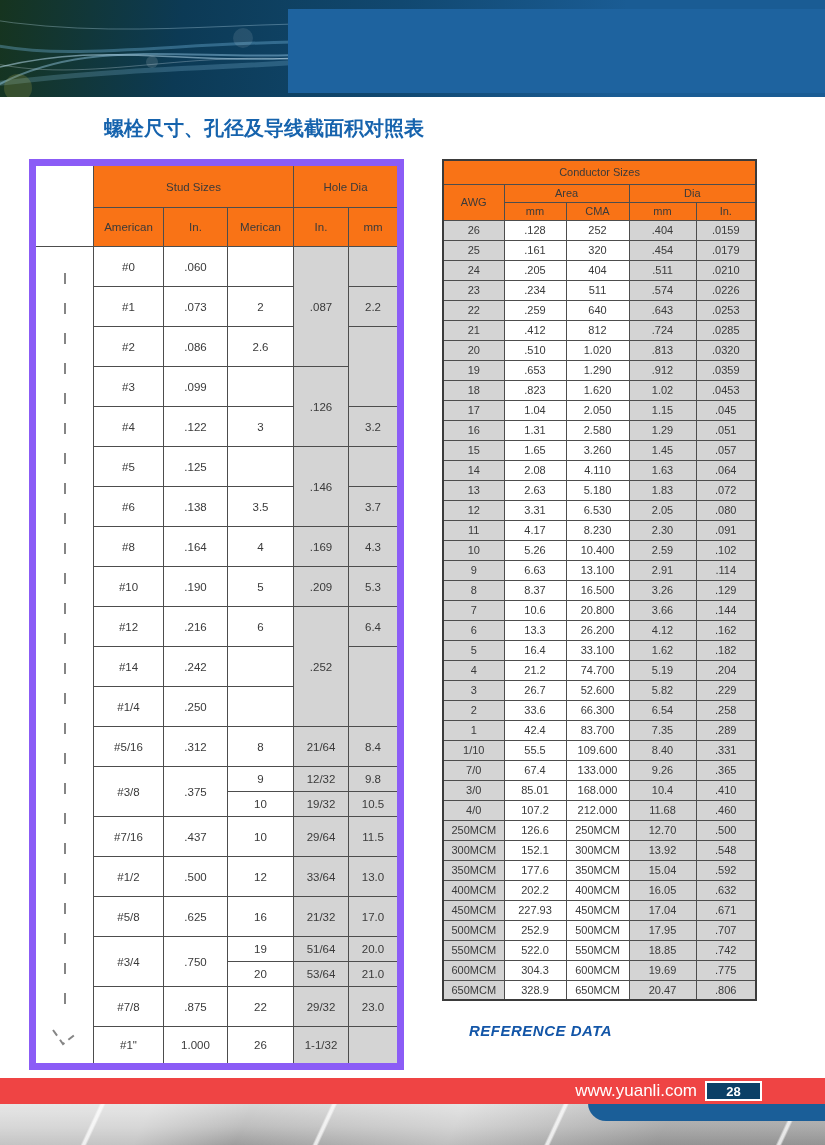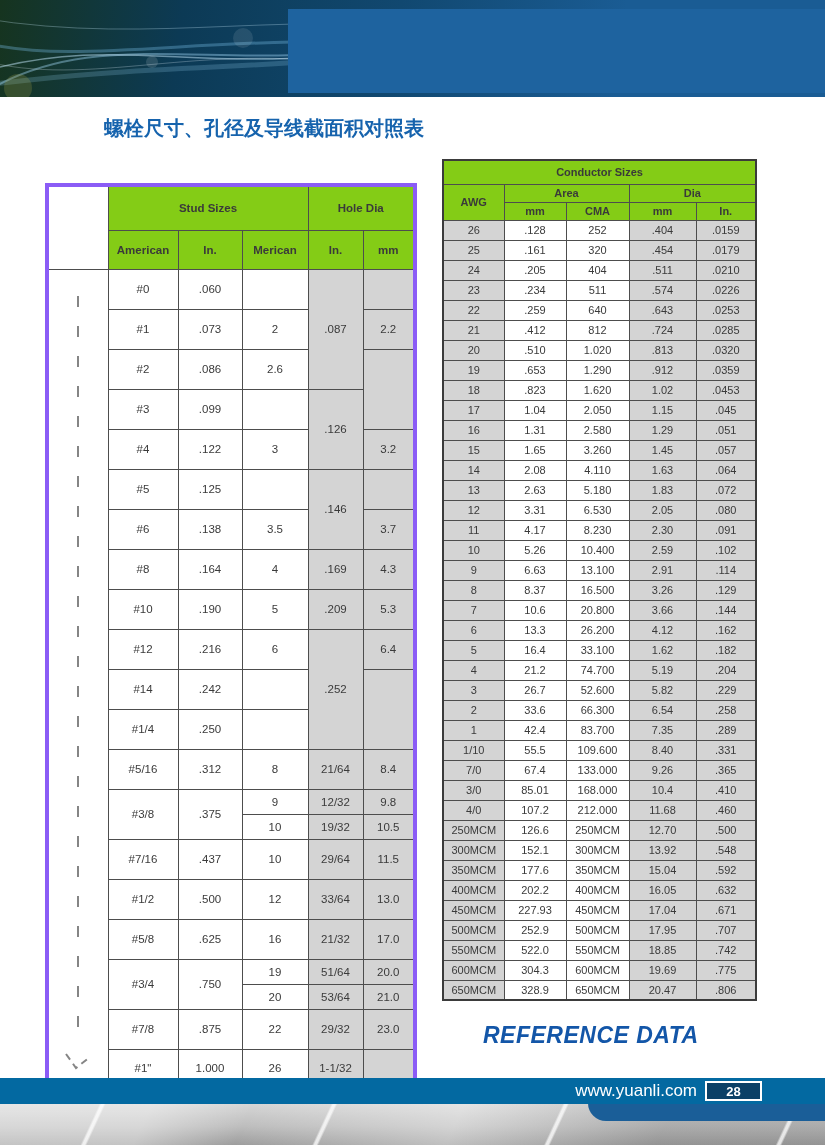--- a/index.html
+++ b/index.html
@@ -16,54 +16,54 @@
 
   
   .sec-title{position:absolute;margin:0;color:#1663ad;font-size:20px;font-weight:bold;}
   .sec-title.l{left:68px;top:115px;padding-left:36px;}
   .sec-title.r{left:497px;top:115px;}
 
   
   table{border-collapse:collapse;table-layout:fixed;position:absolute;background:#fff;}
   td,th{border:1px solid #4d4d4d;text-align:center;vertical-align:middle;
         color:#3a3a3a;font-weight:normal;padding:0;overflow:hidden;}
-  .hd{background:#84cc16;font-weight:bold;}
+  .hd{background:#f97316;}
   .gray{background:#d4d4d4;}
 
-  #stud-table{left:45px;top:159px;width:368px;border:4px solid #8b5cf6;margin-top:24px;}
+  #stud-table{left:29px;top:159px;width:368px;border:7px solid #8b5cf6;}
   #stud-table td,#stud-table th{font-size:11.5px;}
   #stud-table thead tr.gh{height:45px;}
   #stud-table thead tr.sh{height:39px;}
   #stud-table tbody tr{height:40px;}
   #stud-table tbody tr.sub{height:25px;}
   #stud-table td.corner{background:#fff;}
 
   .illus{background:#fff;position:relative;}
   .dash-line{position:absolute;left:50%;top:26px;bottom:48px;width:2px;margin-left:-1px;
              background:repeating-linear-gradient(to bottom,#858585 0 11px,transparent 11px 30px);}
   .dash-arrow{position:absolute;left:50%;bottom:12px;margin-left:-16px;}
 
   #conductor-table{left:442px;top:159px;width:313px;border:2px solid #3b3b3b;}
   #conductor-table td,#conductor-table th{font-size:11px;}
   #conductor-table tr.t{height:24px;}
   #conductor-table tr.g1{height:18px;padding-left:17px;}
   #conductor-table tr.g2{height:18px;}
   #conductor-table tbody tr{height:20px;}
 
   
-  .reference{position:absolute;left:483px;top:1022px;color:#1356a8;
-             font-size:23px;font-weight:bold;font-style:italic;letter-spacing:.5px;}
+  .reference{position:absolute;left:469px;top:1022px;color:#1356a8;
+             font-size:15px;font-weight:bold;font-style:italic;letter-spacing:.5px;}
 
   
   .silver-band{position:absolute;left:0;top:1104px;width:825px;height:41px;
       background:
         repeating-linear-gradient(115deg, transparent 0 90px, rgba(255,255,255,.75) 92px 94px, transparent 96px 210px),
         linear-gradient(115deg, rgba(255,255,255,.4) 0 18%, rgba(255,255,255,0) 30%, rgba(255,255,255,.35) 55%, rgba(120,120,120,.25) 80%),
         linear-gradient(to bottom,#d6d6d6 0%,#bdbdbd 55%,#9d9d9d 100%);}
-  .footer-bar{position:absolute;left:0;top:1078px;width:825px;height:26px;background:#0369a1;
+  .footer-bar{position:absolute;left:0;top:1078px;width:825px;height:26px;background:#ef4444;
       display:flex;align-items:center;justify-content:flex-end;gap:8px;
       padding-right:63px;box-sizing:border-box;color:#fff;font-size:17px;}
   .footer-tab{position:absolute;left:588px;top:1103px;right:0;height:18px;background:#1a5e98;
       border-bottom-left-radius:18px;}
   .page-badge{display:inline-flex;align-items:center;justify-content:center;
       min-width:17px;height:16px;padding:0 18px;background:#0b4066;border:2px solid #ffffff;
       color:#fff;font-size:13px;font-weight:bold;line-height:1;}
 </style>
 </head>
 <body>

